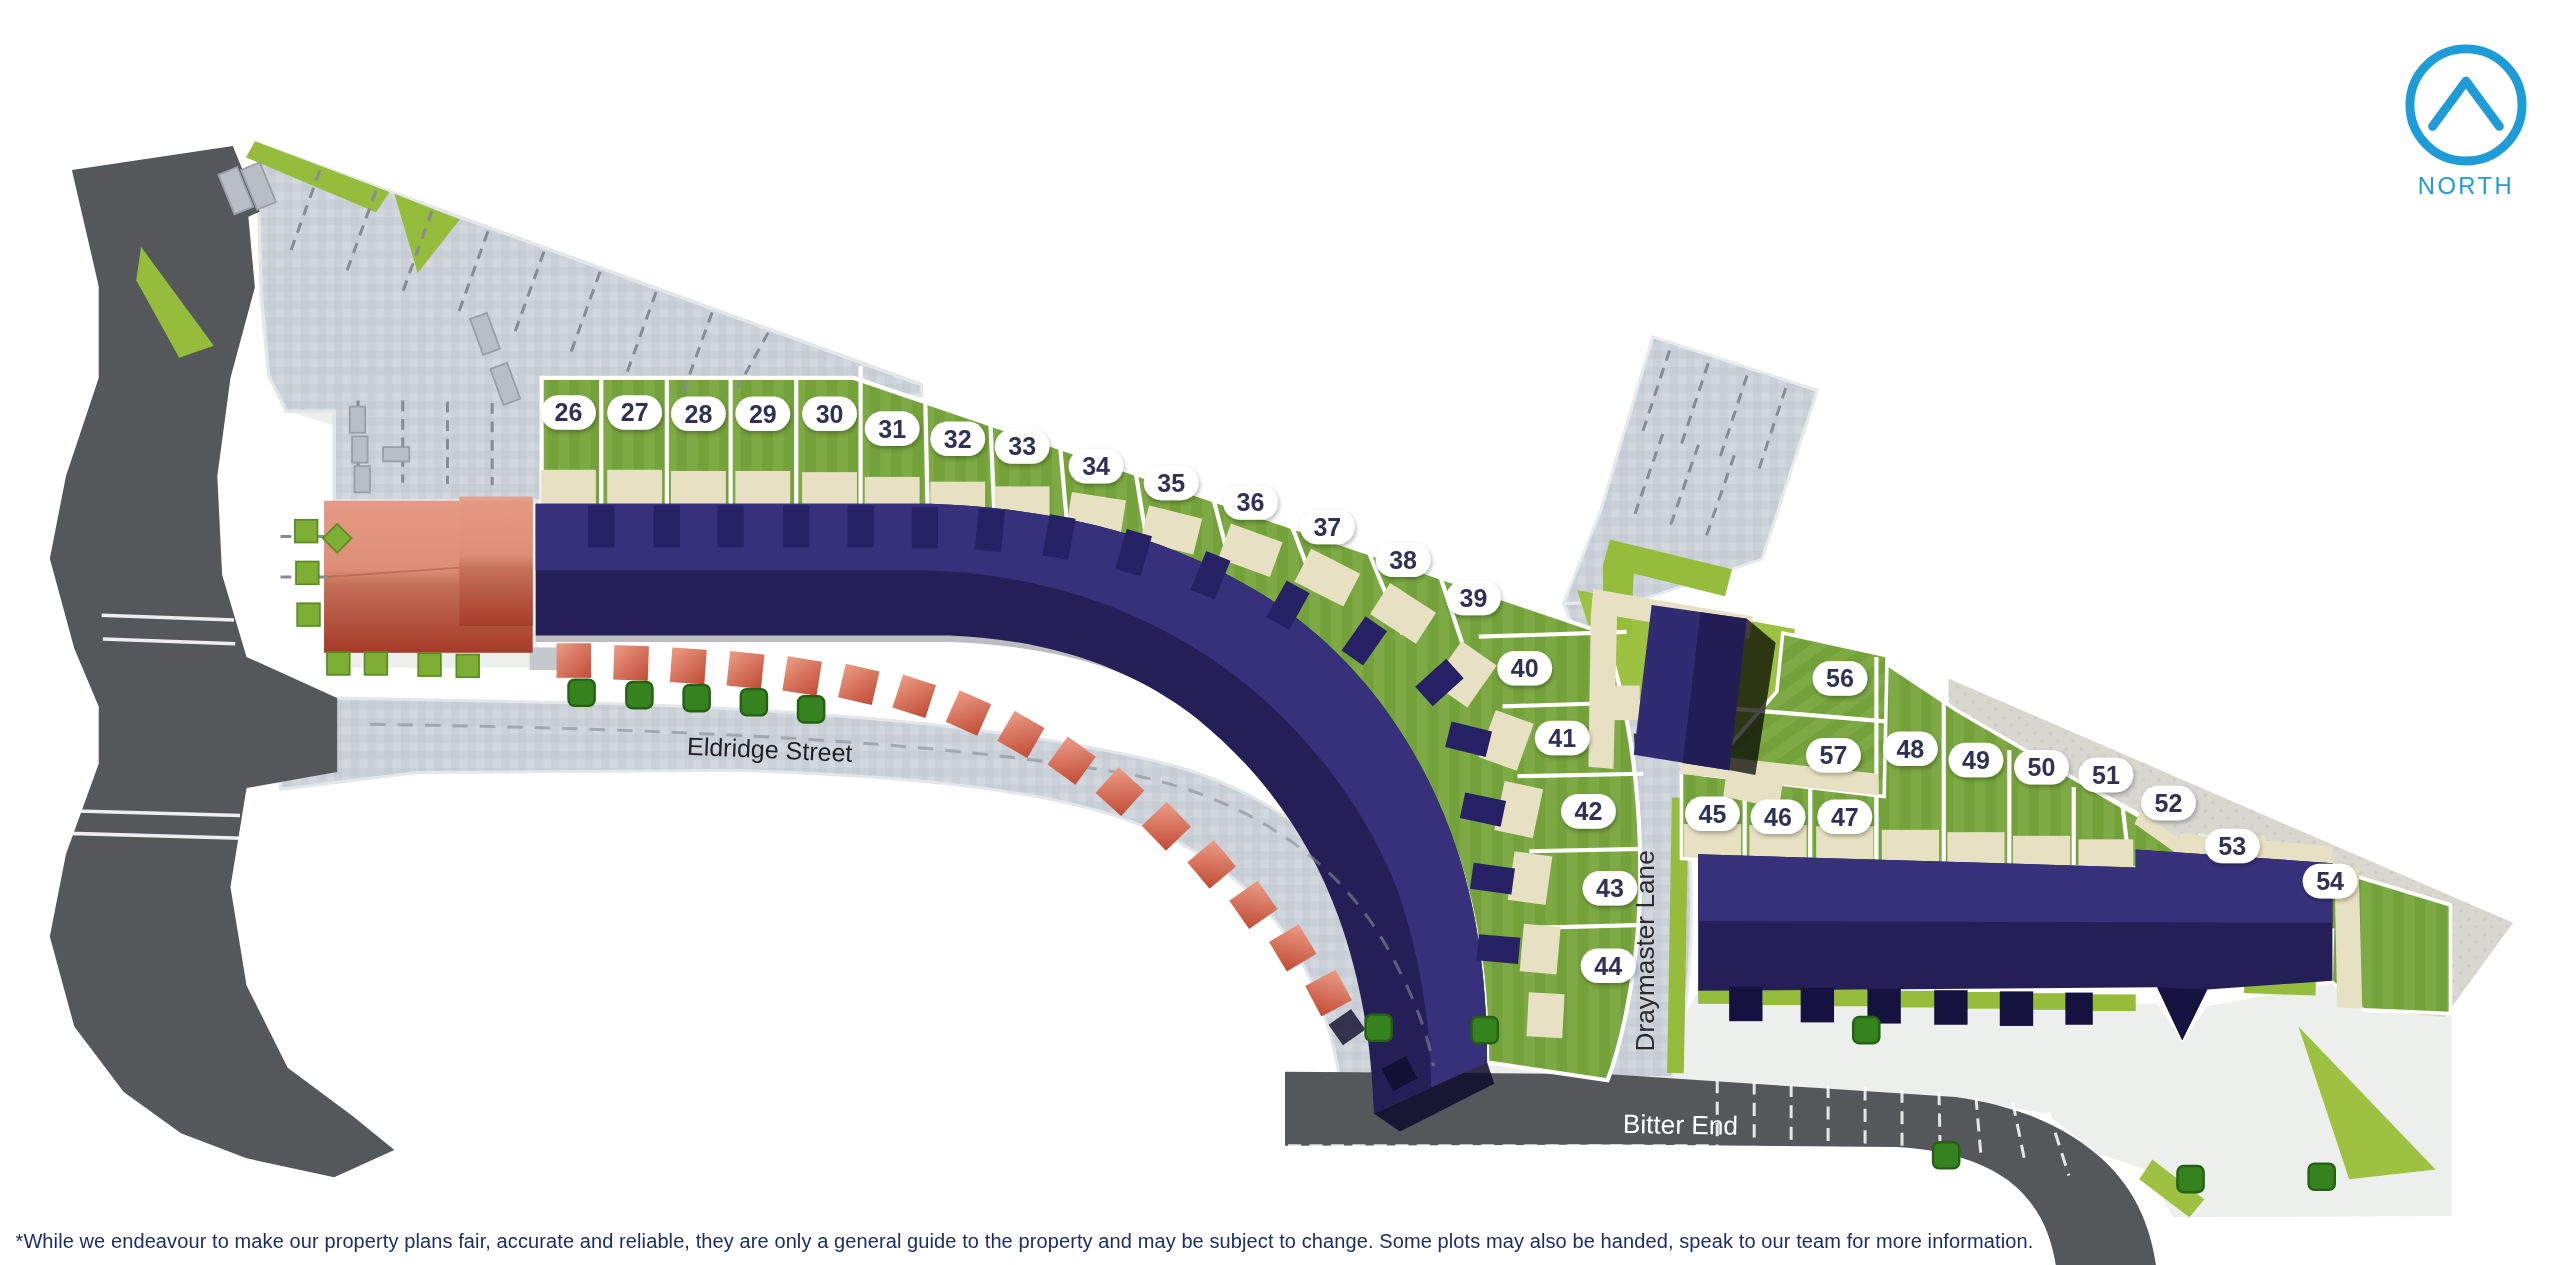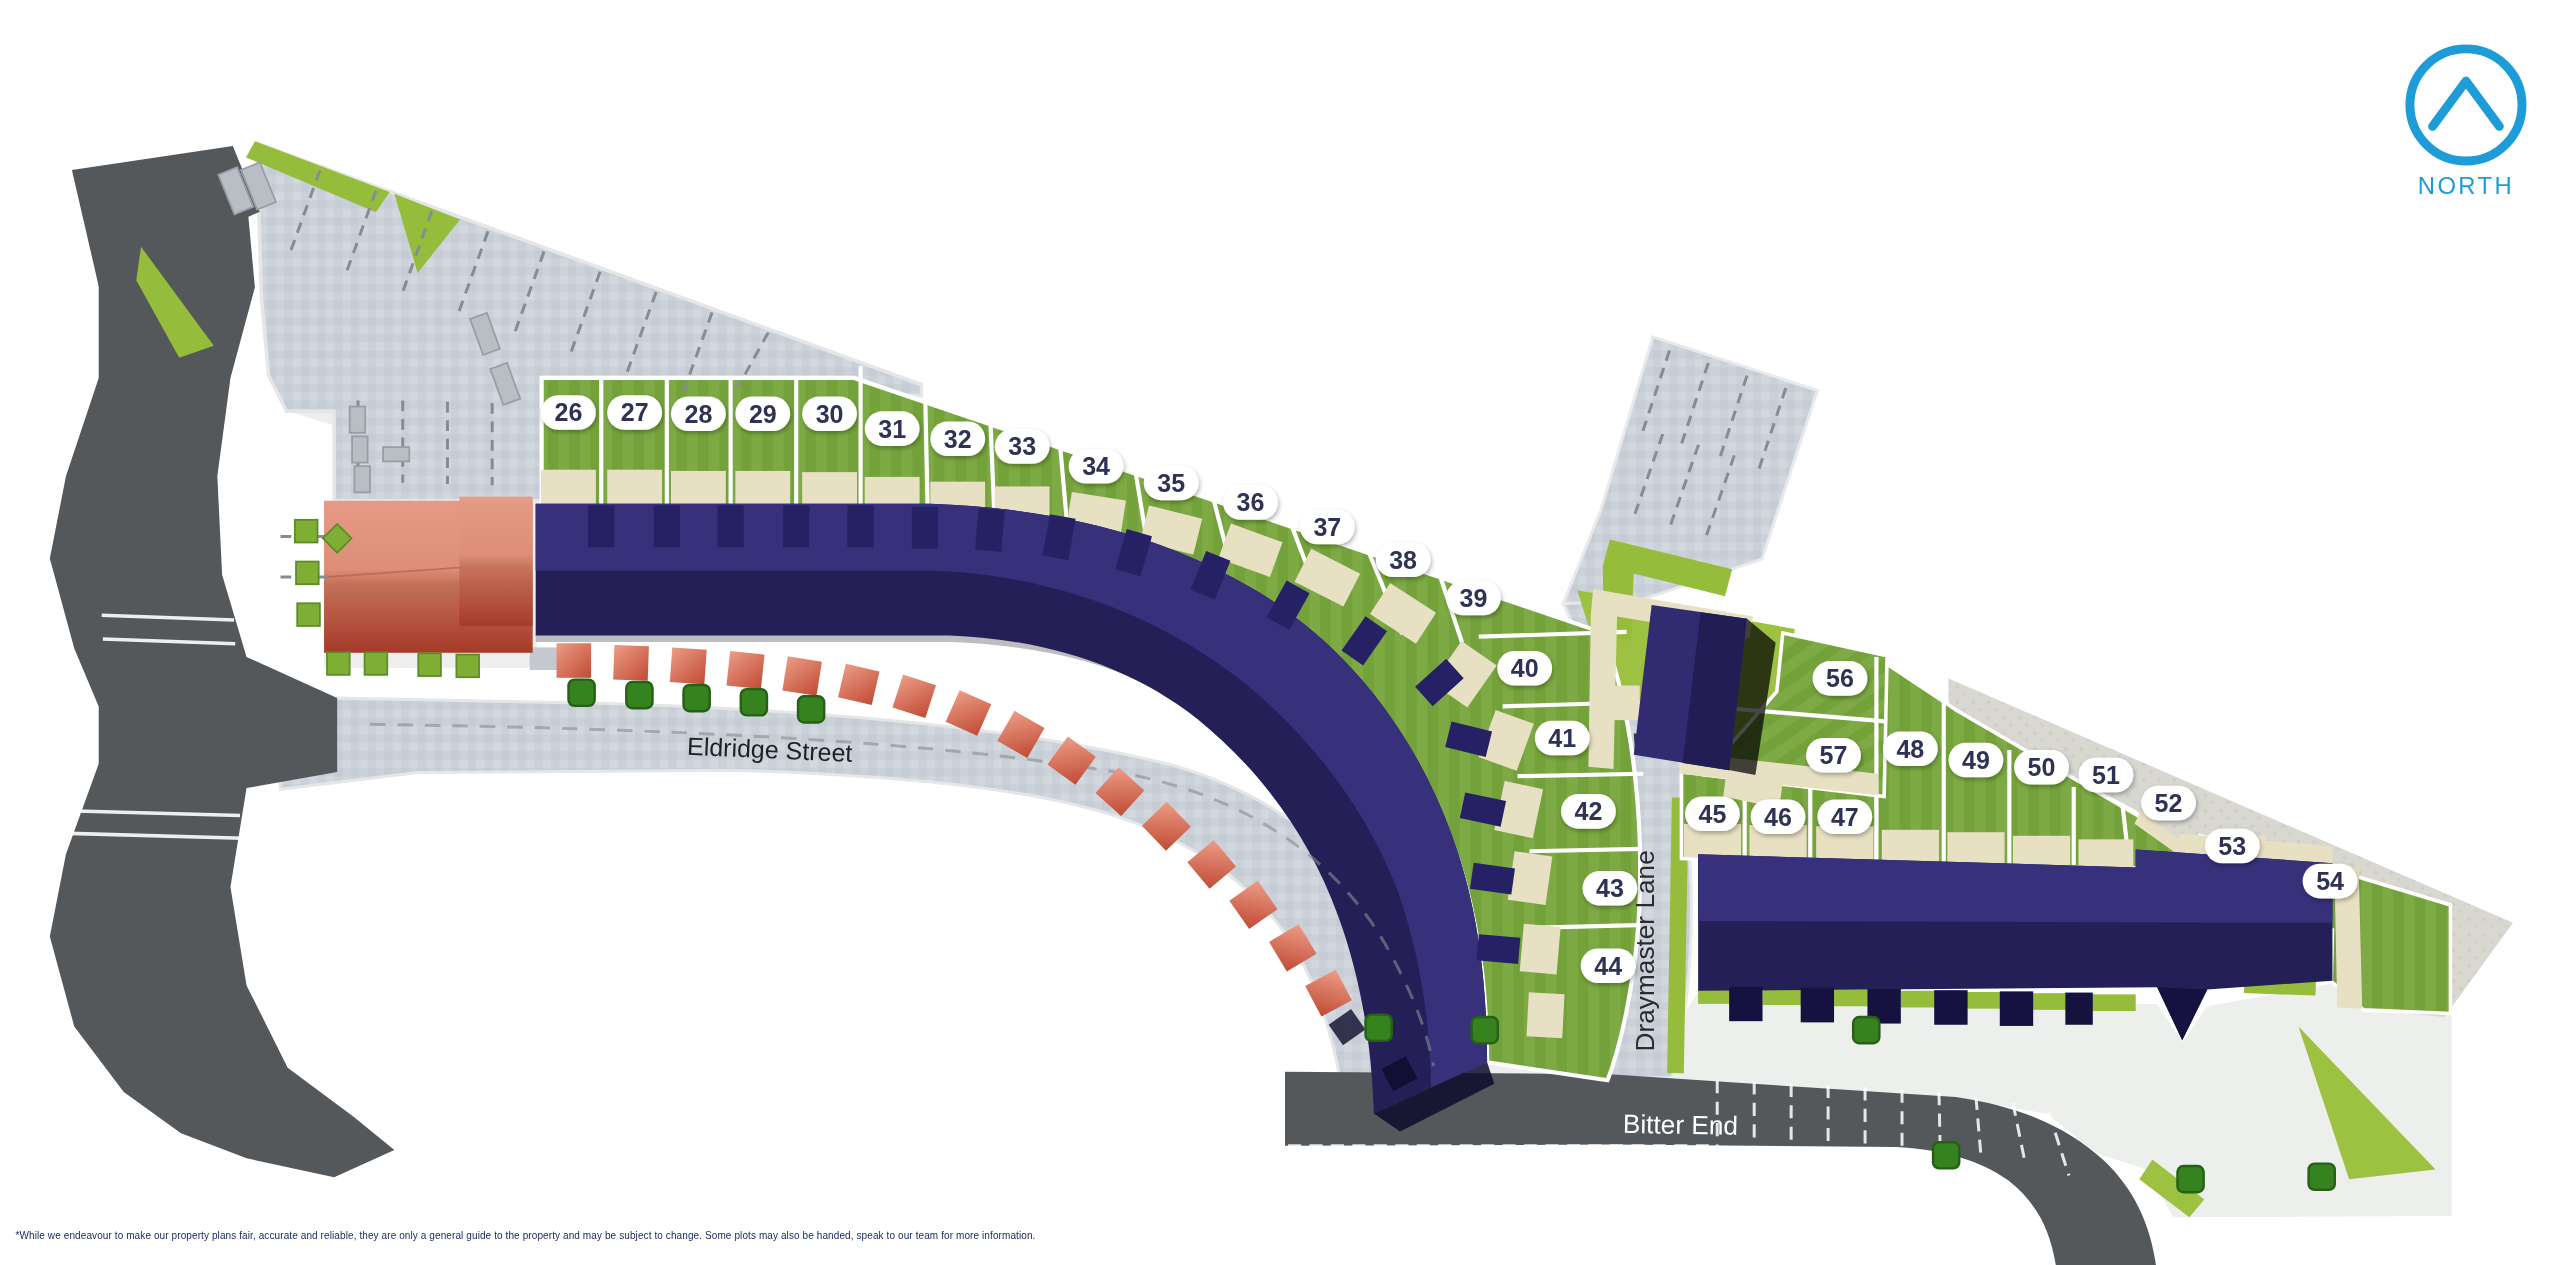--- a/index.html
+++ b/index.html
@@ -1,20 +1,20 @@
 <!DOCTYPE html>
 <html style="font-size:9.5px"><head>
 <meta charset="utf-8">
 <style>
   html,body{margin:0;padding:0;background:#ffffff;}
   body{width:2576px;height:1265px;position:relative;font-family:"Liberation Sans",sans-serif;overflow:hidden;}
   #plan{position:absolute;left:0;top:0;}
   .plot-badge text{font-family:"Liberation Sans",sans-serif;font-weight:700;}
   .street-label{font-family:"Liberation Sans",sans-serif;font-weight:500;}
-  #disclaimer{position:absolute;left:15.5px;top:1230px;font-size:10px;color:#1c2d66;letter-spacing:0.1px;}
+  #disclaimer{position:absolute;left:15.5px;top:1230px;font-size:20px;color:#1c2d66;letter-spacing:0.1px;}
   #north-label{font-weight:500;letter-spacing:4px;}
 </style>
 </head>
 <body>
 
 <svg id="plan" width="2576" height="1265" viewBox="0 0 4320 2122">
   <defs>
     <pattern id="grassV" width="36" height="36" patternUnits="userSpaceOnUse">
       <rect width="36" height="36" fill="#74a23a"></rect>
       <rect width="18" height="36" fill="#7daa44"></rect>

